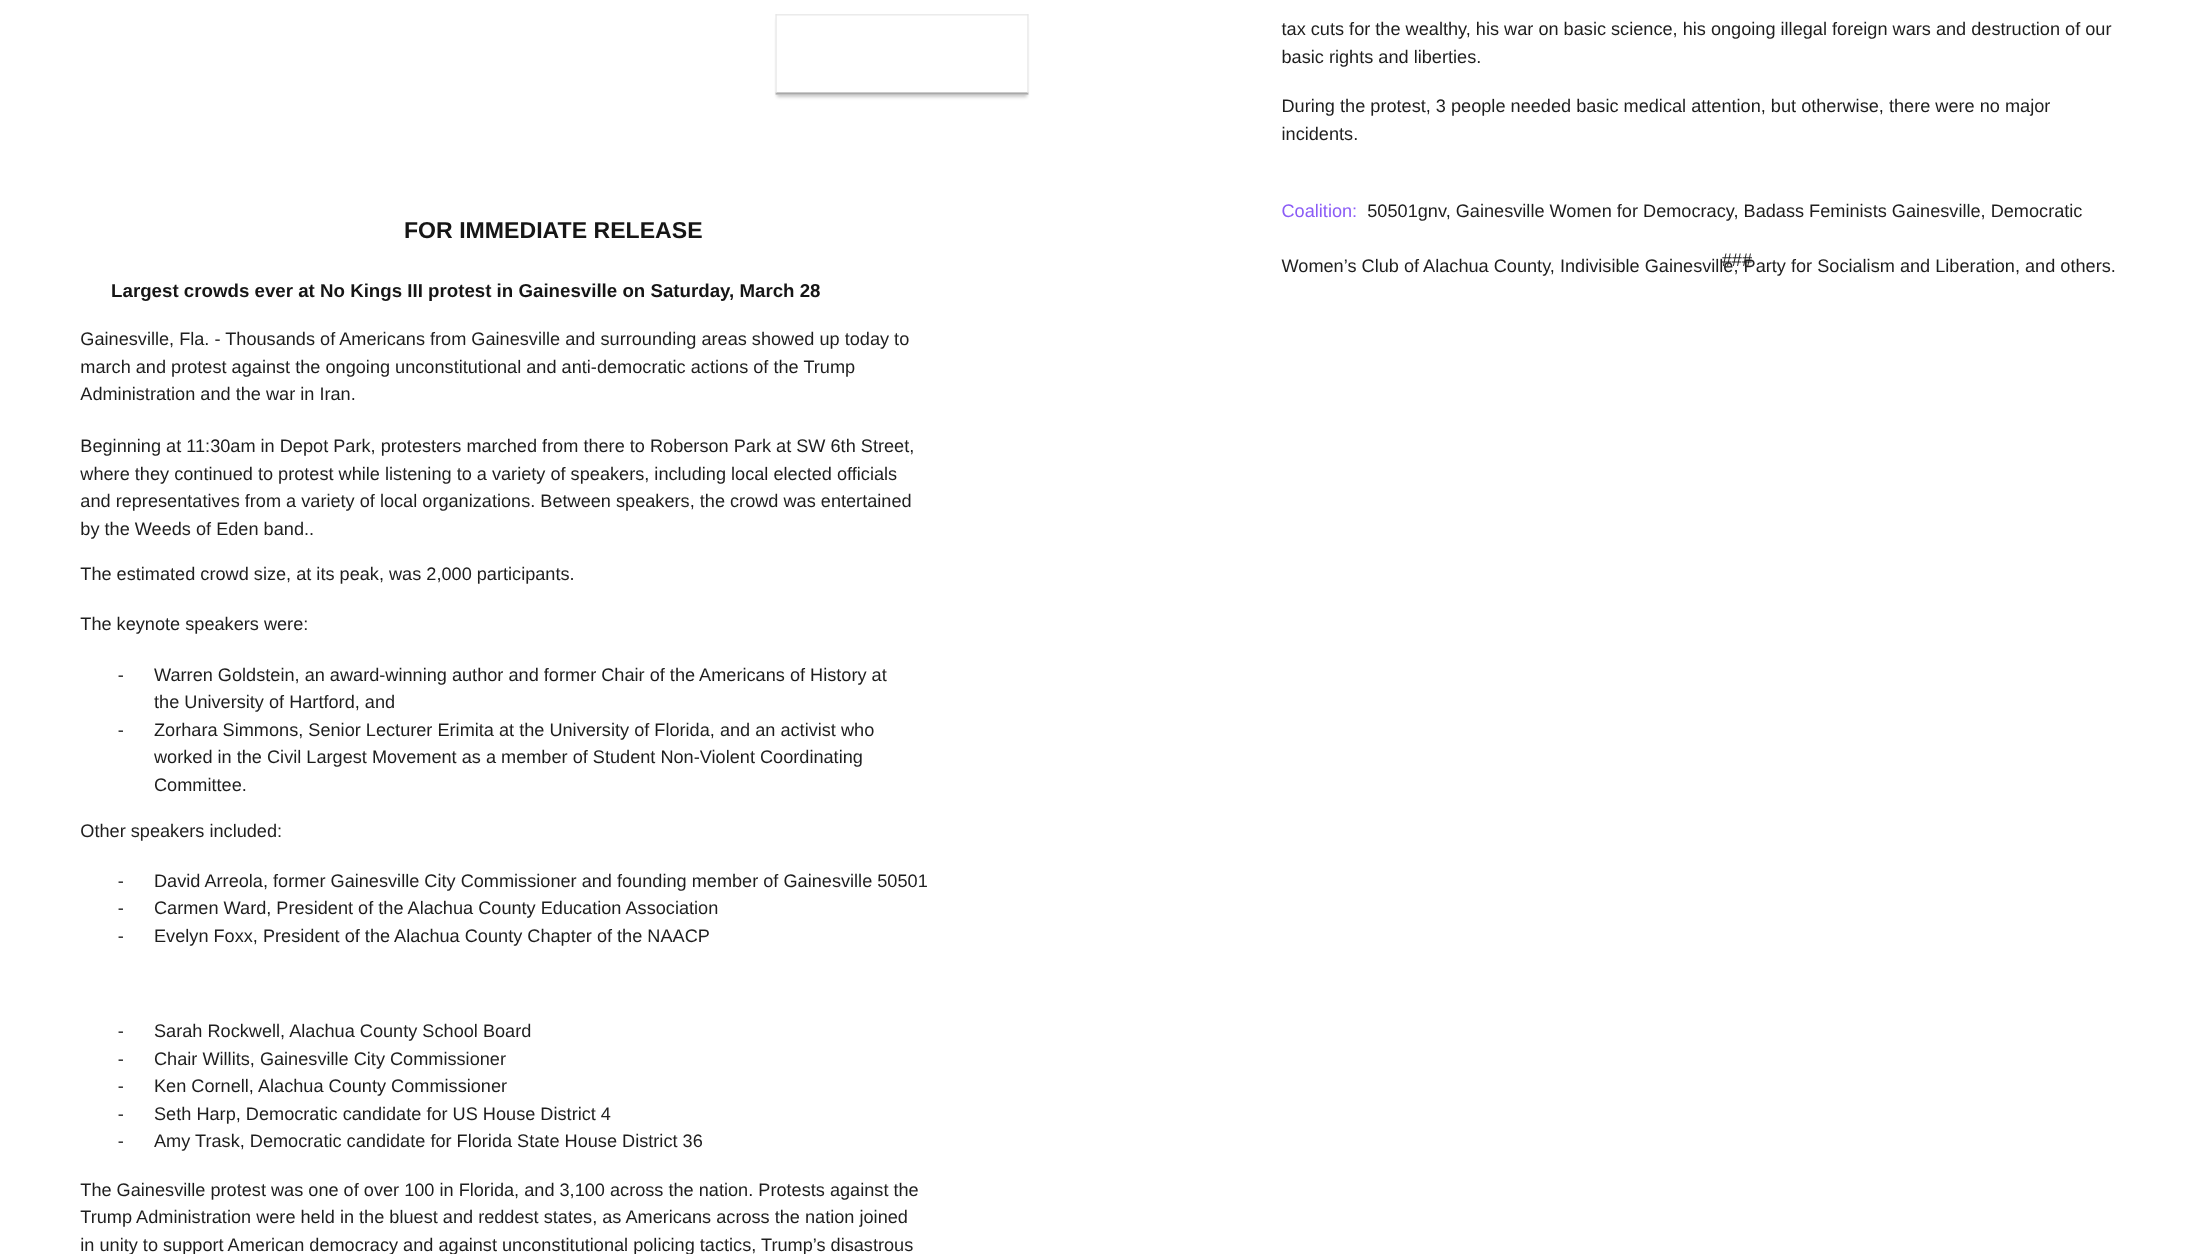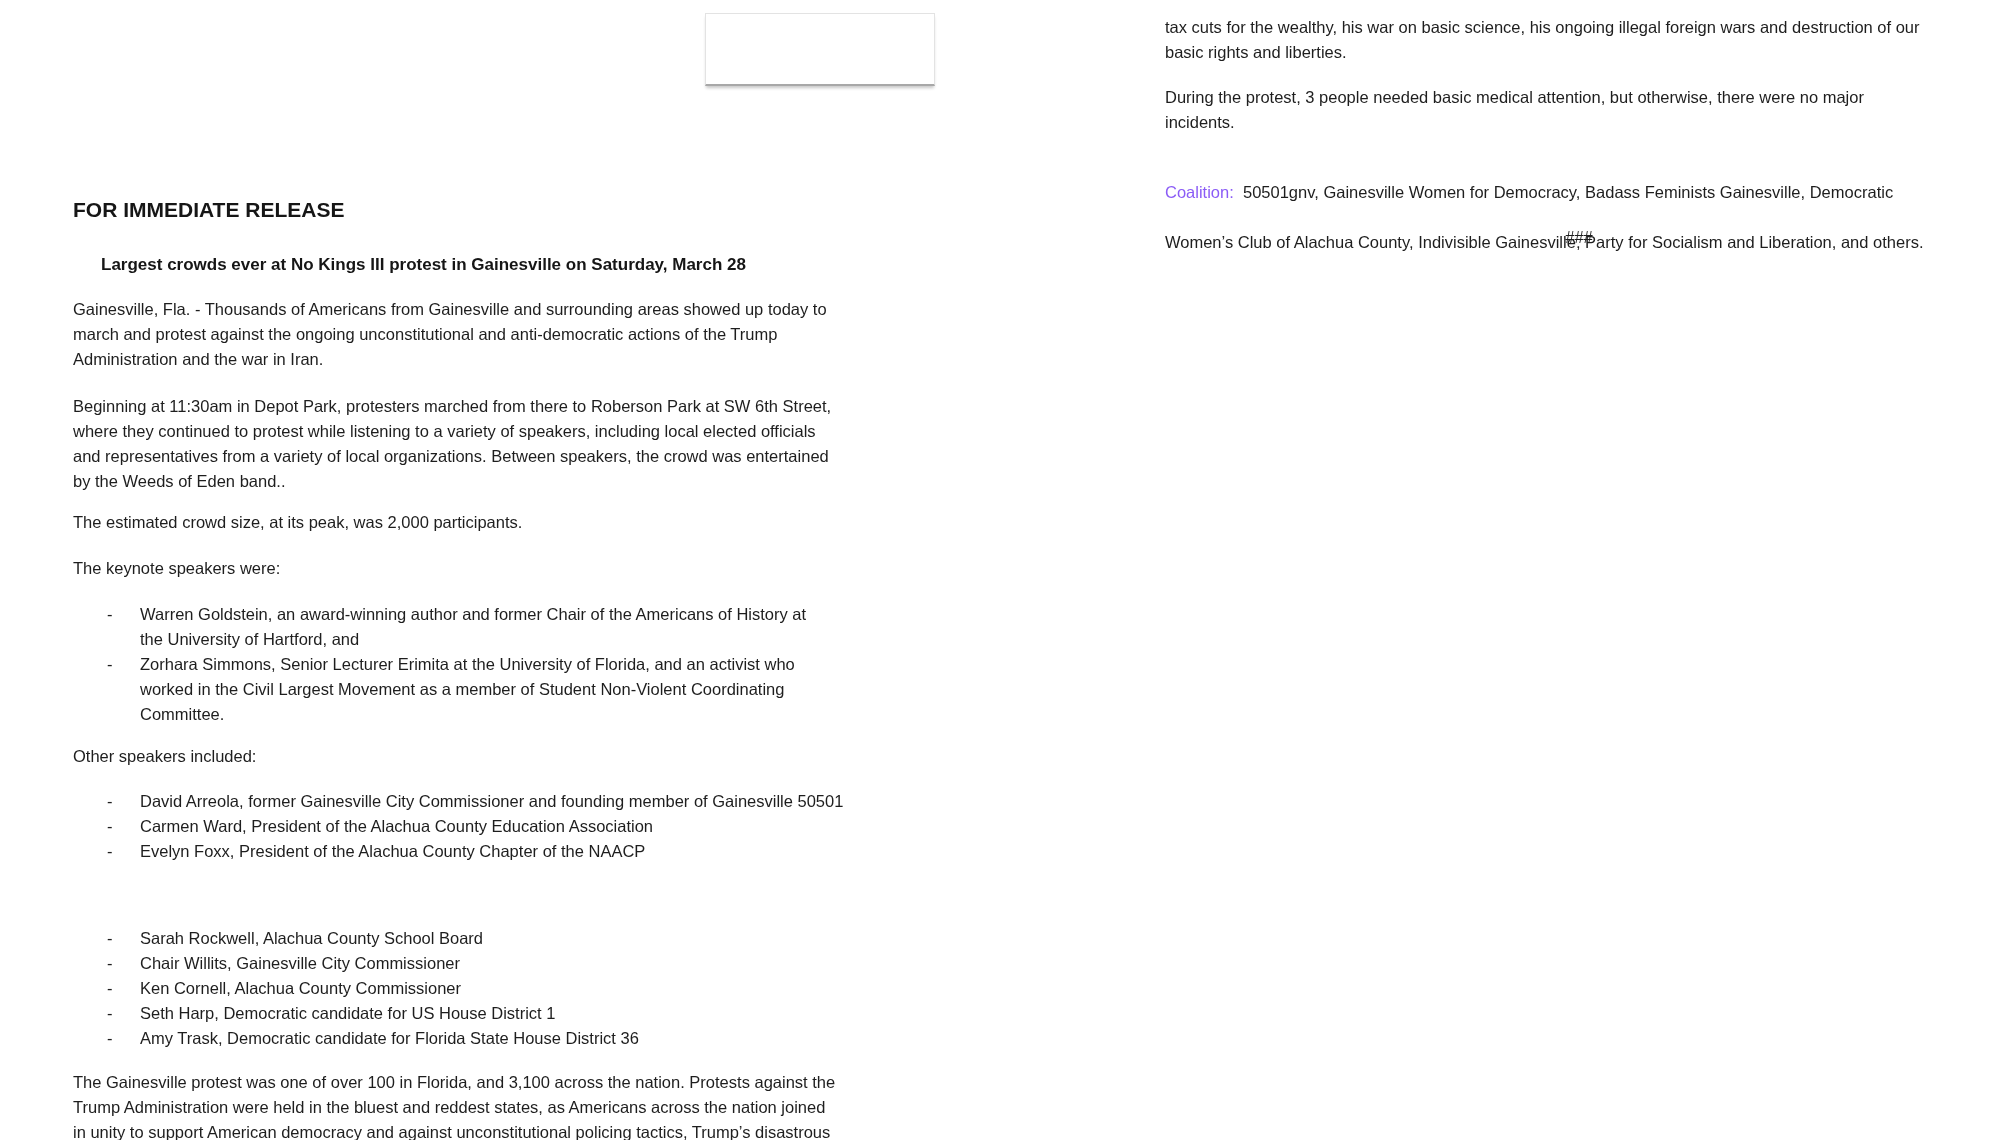--- a/index.html
+++ b/index.html
@@ -40,20 +40,21 @@
     color: #1e1e1e;
     font-size: 16.5px;
     line-height: 25px;
     white-space: pre-line;
   }
   .h1 {
     font-size: 21px;
     font-weight: 700;
     color: #161616;
     white-space: pre;
+    text-align: center;
   }
   .h2 {
     font-size: 17px;
     font-weight: 700;
     color: #161616;
     white-space: pre;
     margin-left: 28px;
   }
   .list { white-space: normal; }
   .li {
@@ -143,21 +144,21 @@
       <div class="li">
         <span class="marker">-</span>
         <span class="itxt">Chair Willits, Gainesville City Commissioner</span>
       </div>
       <div class="li">
         <span class="marker">-</span>
         <span class="itxt">Ken Cornell, Alachua County Commissioner</span>
       </div>
       <div class="li">
         <span class="marker">-</span>
-        <span class="itxt">Seth Harp, Democratic candidate for US House District 1</span>
+        <span class="itxt">Seth Harp, Democratic candidate for US House District 4</span>
       </div>
       <div class="li">
         <span class="marker">-</span>
         <span class="itxt">Amy Trask, Democratic candidate for Florida State House District 36</span>
       </div>
     </div>
 
     <div class="tb" style="top:1070px">The Gainesville protest was one of over 100 in Florida, and 3,100 across the nation. Protests against the
 Trump Administration were held in the bluest and reddest states, as Americans across the nation joined
 in unity to support American democracy and against unconstitutional policing tactics, Trump’s disastrous</div>

